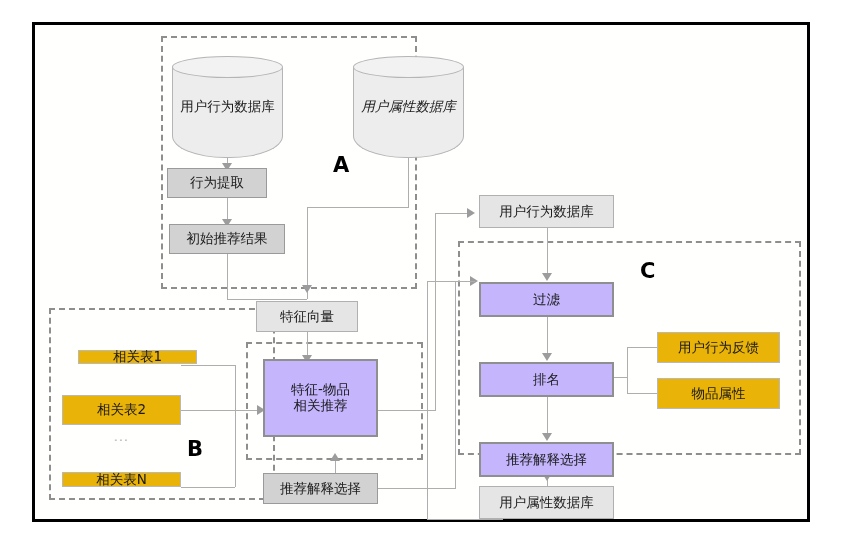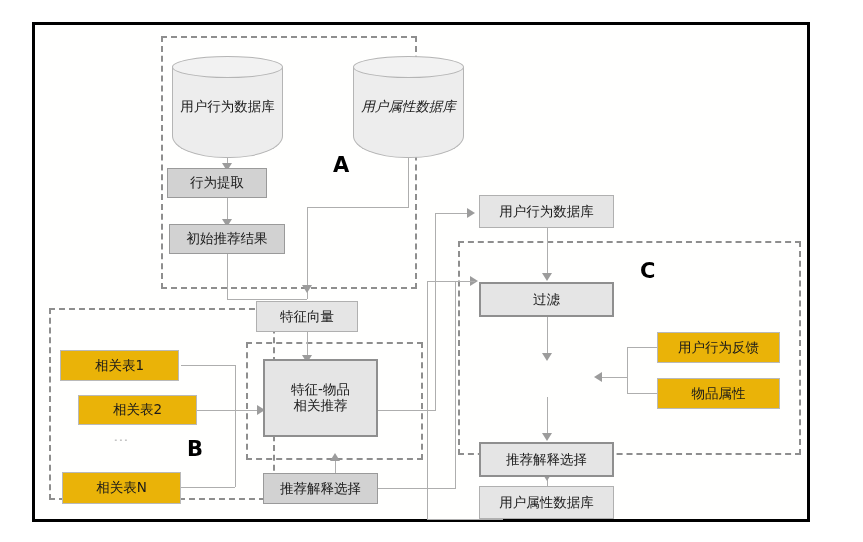--- a/index.html
+++ b/index.html
@@ -1,21 +1,21 @@
 <!DOCTYPE html>
 <html><head>
 <meta charset="utf-8">
 <style>
   html,body{margin:0;padding:0;background:#ffffff;}
   body{font-family:"DejaVu Sans","Liberation Sans",sans-serif;}
   #canvas{position:relative;width:863px;height:542px;background:#ffffff;overflow:hidden;}
   #frame{position:absolute;left:32px;top:22px;width:778px;height:500px;border:3px solid #000;box-sizing:border-box;background:#fffffe;}
   .node{position:absolute;box-sizing:border-box;display:flex;align-items:center;justify-content:center;text-align:center;line-height:1.18;color:#1a1a1a;font-size:13.5px;}
   .proc{background:#d2d2d2;border:1.6px solid #9a9a9a;}
-  .proc-strong{background:#e5e5e5;border:2px solid #8f8f8f;}
+  .proc-strong{background:#c4b5fd;border:2px solid #8f8f8f;}
   .data-l{background:#eab308;border:1.4px solid #b9b9b9;}
   .data-m{background:#e5e5e5;border:1.4px solid #b0b0b0;}
   .cyl{position:absolute;box-sizing:border-box;margin-top:17px;}
   .cyl .body{position:absolute;left:0;right:0;top:11px;bottom:0;background:#ededed;border-left:1.5px solid #b5b5b5;border-right:1.5px solid #b5b5b5;border-bottom:1.5px solid #b5b5b5;border-bottom-left-radius:48% 22px;border-bottom-right-radius:48% 22px;}
   .cyl .top{position:absolute;left:0;right:0;top:0;height:22px;background:#f2f2f2;border:1.5px solid #b5b5b5;border-radius:50%/50%;box-sizing:border-box;}
   .cyl .lbl{position:absolute;left:0;right:0;top:0;bottom:0;display:flex;align-items:center;justify-content:center;font-size:13.5px;color:#1a1a1a;}
   .dash{position:absolute;box-sizing:border-box;border:2.2px dashed #8e8e8e;}
   .grp-lbl{position:absolute;font-weight:bold;font-size:21px;color:#000;font-family:"DejaVu Sans","Liberation Sans",sans-serif;}
   .hl{position:absolute;height:0;border-top:1.6px solid #aeaeae;}
   .vl{position:absolute;width:0;border-left:1.6px solid #aeaeae;}
@@ -118,51 +118,54 @@
     </div>
 
     <div class="node proc" style="left:134px;top:199px;width:116px;height:30px;">
       <span>初始推荐结果</span>
     </div>
 
     <div class="node data-m" style="left:221px;top:276px;width:102px;height:31px;">
       <span>特征向量</span>
     </div>
 
-    <div class="node data-l" style="left:25px;top:325px;width:119px;height:31px;">
+    <div class="node data-l" style="left:43px;top:325px;width:119px;height:14px;">
       <span>相关表1</span>
     </div>
 
-    <div class="node data-l" style="left:27px;top:370px;width:119px;height:30px;margin-left:16px;">
+    <div class="node data-l" style="left:27px;top:370px;width:119px;height:30px;">
       <span>相关表2</span>
     </div>
 
     <div class="dots" style="left:83px;top:408px;">⋮</div>
 
-    <div class="node data-l" style="left:27px;top:447px;width:119px;height:32px;">
+    <div class="node data-l" style="left:27px;top:447px;width:119px;height:15px;">
       <span>相关表N</span>
     </div>
 
     <div class="node proc-strong" style="left:228px;top:334px;width:115px;height:78px;flex-direction:column;">
       <span>特征-物品</span>
       <span>相关推荐</span>
     </div>
 
     <div class="node proc" style="left:228px;top:448px;width:115px;height:31px;">
       <span>推荐解释选择</span>
     </div>
 
     <div class="node data-m" style="left:444px;top:170px;width:135px;height:33px;">
       <span>用户行为数据库</span>
     </div>
 
     <div class="node proc-strong" style="left:444px;top:257px;width:135px;height:35px;">
       <span>过滤</span>
     </div>
 
+    <div class="node proc-strong" style="left:444px;top:337px;width:135px;height:35px;">
+      <span>排名</span>
+    </div>
 
     <div class="node proc-strong" style="left:444px;top:417px;width:135px;height:35px;">
       <span>推荐解释选择</span>
     </div>
 
     <div class="node data-m" style="left:444px;top:461px;width:135px;height:33px;">
       <span>用户属性数据库</span>
     </div>
 
     <div class="node data-l" style="left:622px;top:307px;width:123px;height:31px;">

